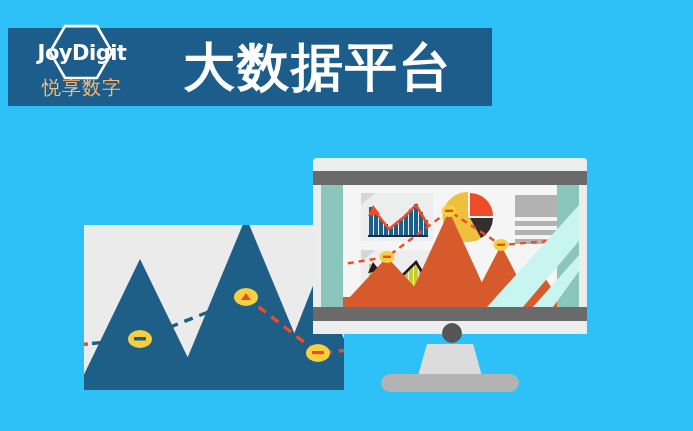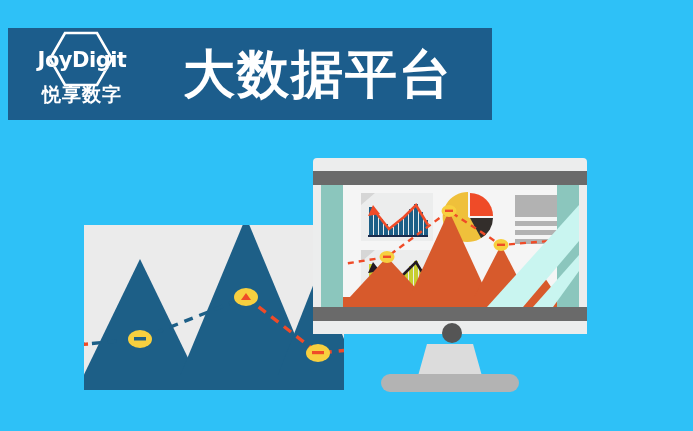--- a/index.html
+++ b/index.html
@@ -6,21 +6,21 @@
   body{
     width:693px;height:431px;
     background:#2ec1f7;
     font-family:"Liberation Sans","DejaVu Sans",sans-serif;
     overflow:hidden;position:relative;
   }
   #stage{position:absolute;left:0;top:0;width:693px;height:431px;overflow:hidden;background:#2ec1f7;}
 
   
   #banner{
-    position:absolute;left:8px;top:28px;width:484px;height:92px;
+    position:absolute;left:8px;top:28px;width:484px;height:78px;
     background:#1c5d8c;
     display:flex;align-items:center;
   }
   #logo-block{
     position:relative;width:120px;height:90px;margin-left:14px;
     display:flex;flex-direction:column;align-items:center;justify-content:center;
   }
   #logo-hex{
     position:absolute;left:26px;top:2px;width:66px;height:56px;
     pointer-events:none;
@@ -28,21 +28,21 @@
   #logo-name{
     position:relative;z-index:2;
     color:#ffffff;font-size:21px;font-weight:bold;
     letter-spacing:-0.5px;line-height:1;
     margin-top:6px;
     text-shadow:0 0 0 #1c5d8c;
     font-family:"DejaVu Sans",sans-serif;
   }
   #logo-sub{
     position:relative;z-index:2;
-    color:#ffffff;font-size:19px;font-weight:bold;
+    color:#fdba74;font-size:19px;font-weight:normal;
     letter-spacing:1px;margin-top:14px;line-height:1;
   }
   #banner-title{
     color:#ffffff;font-size:52px;font-weight:bold;
     letter-spacing:2px;margin-left:41px;line-height:1;
     white-space:nowrap;
   }
 
   
   #left-panel{

